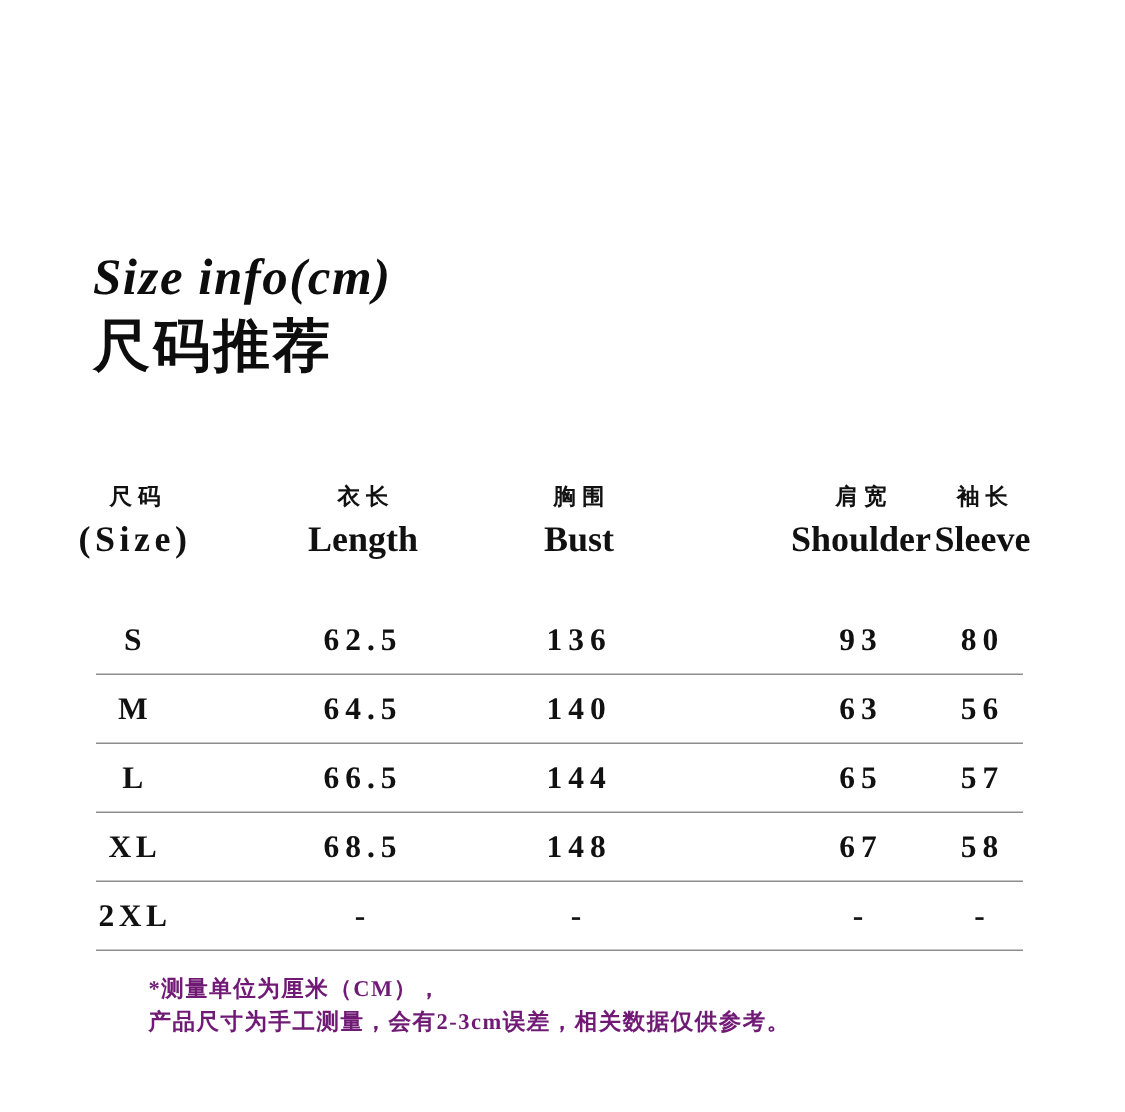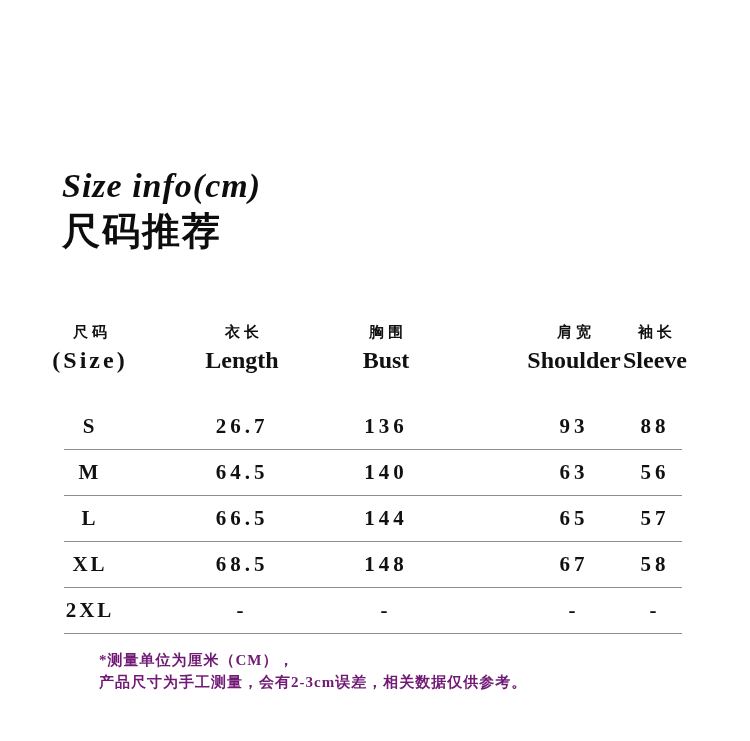--- a/index.html
+++ b/index.html
@@ -87,24 +87,24 @@
     <div class="hcell c5">
       <span class="zh">袖长</span>
       <span class="en">Sleeve</span>
     </div>
   </div>
 
   <div class="tbody">
 
     <div class="trow">
       <span class="cell c1">S</span>
-      <span class="cell c2">26.7</span>
+      <span class="cell c2">62.5</span>
       <span class="cell c3">136</span>
       <span class="cell c4">93</span>
-      <span class="cell c5">88</span>
+      <span class="cell c5">80</span>
     </div>
 
     <div class="trow">
       <span class="cell c1">M</span>
       <span class="cell c2">64.5</span>
       <span class="cell c3">140</span>
       <span class="cell c4">63</span>
       <span class="cell c5">56</span>
     </div>
 

